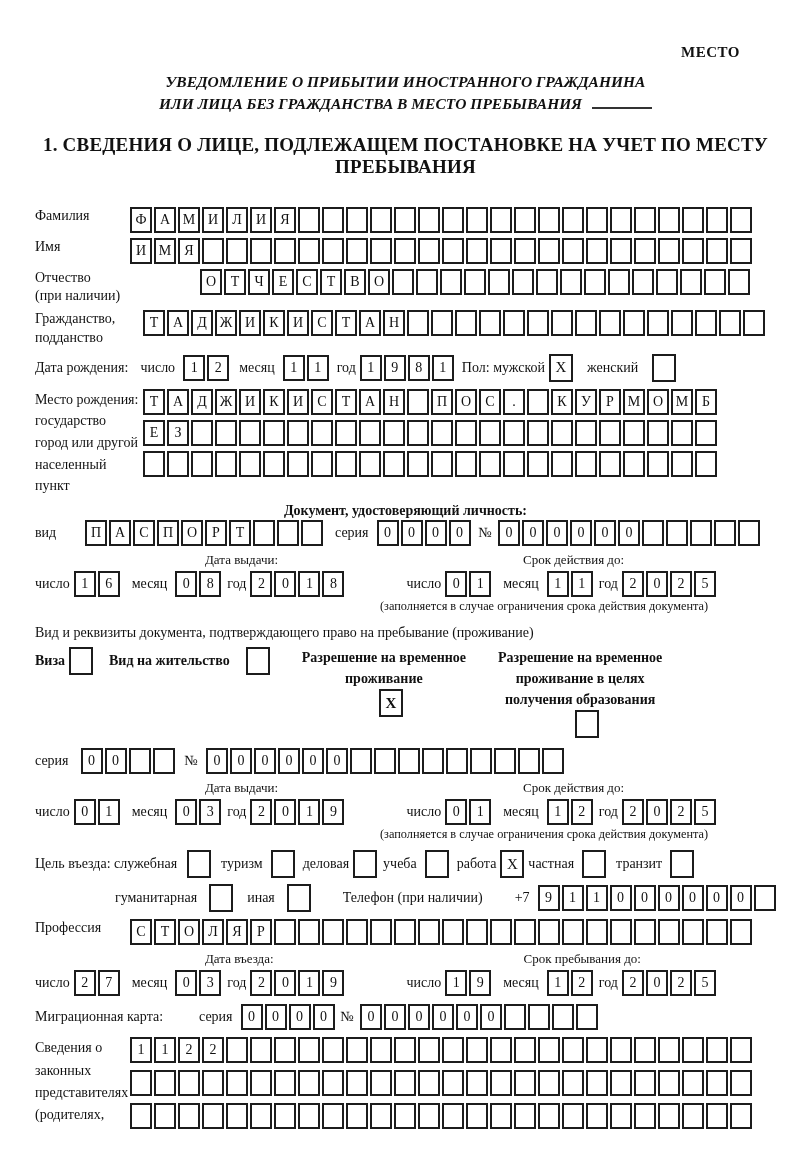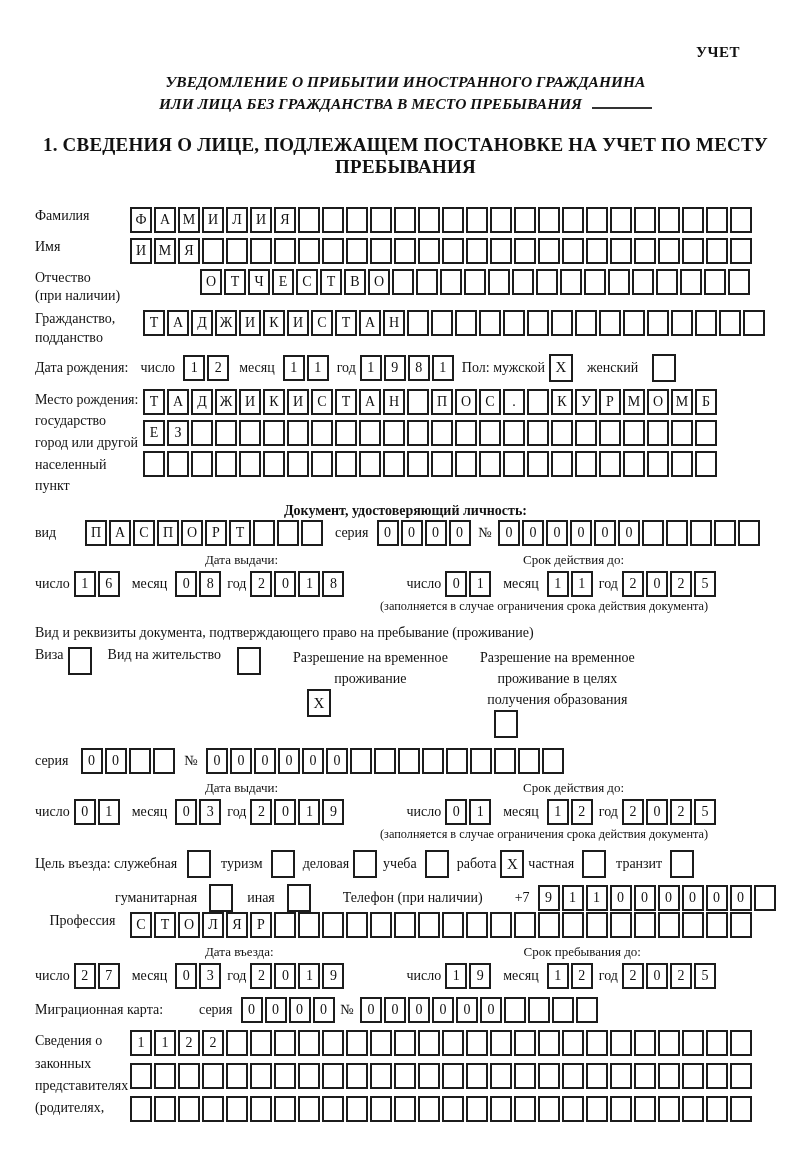--- a/index.html
+++ b/index.html
@@ -28,31 +28,31 @@
   .frow .lbl{flex:none;line-height:1.3;}
   .inline-row{display:flex;align-items:center;font-size:14px;margin-top:7px;}
   .inline-row>*{flex:none;}
   .w95{width:95px;} .w165{width:165px;} .w108{width:108px;}
   .stack>.cells{display:flex;margin-bottom:5px;}
   .center-bold{font-weight:bold;font-size:14px;text-align:center;margin-top:6px;}
   .dates-header{display:flex;font-size:13px;margin-top:6px;}
   .small-note{font-size:12.3px;margin-top:2px;}
   .para{font-size:14px;line-height:1.5;margin-top:8px;}
   .permit-row{display:flex;align-items:flex-start;margin-top:4px;font-size:14px;}
-  .permit-item{display:flex;align-items:flex-start;}
+  .permit-item{display:flex;align-items:center;font-weight:bold;}
   .plabel-multi{display:flex;flex-direction:column;text-align:center;line-height:1.5;}
   .m-l4{margin-left:4px;} .m-l6{margin-left:6px;} .m-l8{margin-left:8px;} .m-l10{margin-left:10px;}
   .m-l12{margin-left:12px;} .m-l14{margin-left:14px;} .m-l16{margin-left:16px;} .m-l20{margin-left:32px;flex-direction:column;}
 </style>
 </head>
 <body>
 
 <div class="page">
 
-  <div class="forma">УЧЕТ</div>
+  <div class="forma">МЕСТО</div>
 
   <div class="title">
     <div>УВЕДОМЛЕНИЕ О ПРИБЫТИИ ИНОСТРАННОГО ГРАЖДАНИНА</div>
     <div><span>ИЛИ ЛИЦА БЕЗ ГРАЖДАНСТВА В МЕСТО ПРЕБЫВАНИЯ</span><span class="blank-line"></span></div>
   </div>
 
   <div class="sec-heading">1. СВЕДЕНИЯ О ЛИЦЕ, ПОДЛЕЖАЩЕМ ПОСТАНОВКЕ НА УЧЕТ ПО МЕСТУ ПРЕБЫВАНИЯ</div>
 
   <div class="frow" style="margin-top:29px;">
     <span class="lbl w95">Фамилия</span>
@@ -510,21 +510,21 @@
         <span class="cell">0</span>
         <span class="cell">0</span>
         <span class="cell">0</span>
         <span class="cell">0</span>
         <span class="cell">0</span>
         <span class="cell">0</span>
         <span class="cell"></span>
       </span>
   </div>
 
-  <div class="frow" style="margin-top:0;text-align:center;">
+  <div class="frow" style="margin-top:7px;">
     <span class="lbl w95">Профессия</span>
     <span class="cells">
         <span class="cell">С</span>
         <span class="cell">Т</span>
         <span class="cell">О</span>
         <span class="cell">Л</span>
         <span class="cell">Я</span>
         <span class="cell">Р</span>
         <span class="cell"></span>
         <span class="cell"></span>

